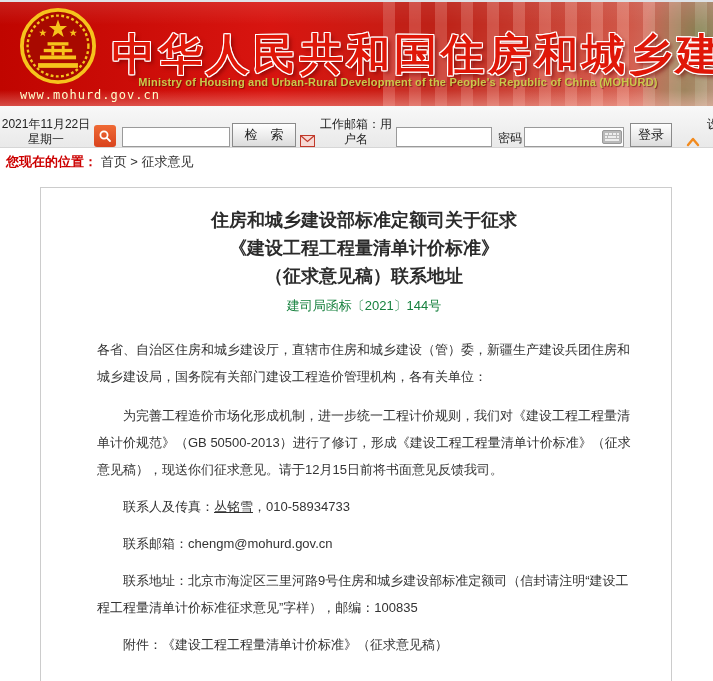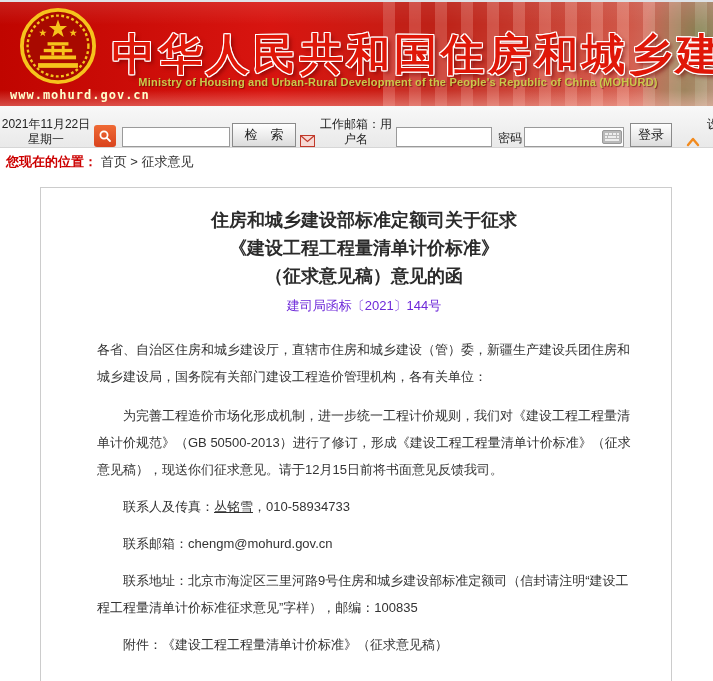--- a/index.html
+++ b/index.html
@@ -28,22 +28,22 @@
     background:radial-gradient(circle at 80% 30%, rgba(60,120,40,.9), rgba(60,120,40,0) 60%),
                radial-gradient(circle at 60% 85%, rgba(70,130,50,.7), rgba(70,130,50,0) 55%);
   }
   .bottom-fade {
     position:absolute; left:0; bottom:0; width:713px; height:16px; opacity:.45;
     background:linear-gradient(180deg, rgba(255,190,180,0), rgba(255,205,195,.8));
   }
   .emblem { position:absolute; left:20px; top:6px; width:76px; height:76px; }
   .site-url {
     position:absolute; left:10px; top:86px; width:160px;
-    font-family:"DejaVu Sans Mono", monospace; font-size:12px; font-weight:bold;
-    color:#ffffcc; letter-spacing:1px;
+    font-family:"DejaVu Sans Mono", monospace; font-size:12px; font-weight:normal;
+    color:#ffffcc; letter-spacing:1px;text-align:center;
   }
   .title-cn {
     position:absolute; left:112px; top:24px; width:590px;
     font-size:43px; font-weight:bold; letter-spacing:4px; color:#e01708;
     text-shadow:
       -1px -1px 0 #fff, 1px -1px 0 #fff, -1px 1px 0 #fff, 1px 1px 0 #fff,
       0 -1px 0 #fff, 0 1px 0 #fff, -1px 0 0 #fff, 1px 0 0 #fff,
       3px 3px 4px rgba(110,0,0,.65);
     white-space:nowrap;
   }
@@ -108,21 +108,21 @@
   .bc-label { color:#cc0000; font-weight:bold; }
   .bc-path { color:#333; }
   
   .doc-box {
     position:absolute; left:40px; top:185px; width:632px; height:560px;
     background:#fff; border:1px solid #ccc;
     padding:18px 40px 30px 56px;
     font-size:13px; color:#333; line-height:27px;
   }
   .doc-title { text-align:center; font-size:18px; font-weight:bold; line-height:28px; color:#2b2b2b; }
-  .doc-number { text-align:center; font-size:13px; color:#6d28d9; margin-top:6px; line-height:20px; }
+  .doc-number { text-align:center; font-size:13px; color:#15803d; margin-top:6px; line-height:20px; }
   .para-first { margin-top:20px; }
   .para-indent { margin-top:12px; text-indent:2em; }
   .contact-line { margin-top:10px; text-indent:2em; }
   .uname { text-decoration:underline; }
   .sig-right { margin-top:16px; text-align:right; }
 </style>
 </head>
 <body>
 
 <div class="page">
@@ -209,21 +209,21 @@
   </div>
 
   <div class="breadcrumb">
     <span class="bc-label">您现在的位置：</span>
     <span class="bc-path">首页 &gt; 征求意见</span>
   </div>
 
   <div class="doc-box">
     <div class="doc-title">住房和城乡建设部标准定额司关于征求</div>
     <div class="doc-title">《建设工程工程量清单计价标准》</div>
-    <div class="doc-title">（征求意见稿）意见的函</div>
+    <div class="doc-title">（征求意见稿）联系地址</div>
     <div class="doc-number">建司局函标〔2021〕144号</div>
 
     <p class="para-first">各省、自治区住房和城乡建设厅，直辖市住房和城乡建设（管）委，新疆生产建设兵团住房和城乡建设局，国务院有关部门建设工程造价管理机构，各有关单位：</p>
     <p class="para-indent">为完善工程造价市场化形成机制，进一步统一工程计价规则，我们对《建设工程工程量清单计价规范》（GB 50500-2013）进行了修订，形成《建设工程工程量清单计价标准》（征求意见稿），现送你们征求意见。请于12月15日前将书面意见反馈我司。</p>
 
     <p class="contact-line">
       <span>联系人及传真：</span><span class="uname">丛铭雪</span><span>，010-58934733</span>
     </p>
     <p class="contact-line">联系邮箱：chengm@mohurd.gov.cn</p>
     <p class="contact-line">联系地址：北京市海淀区三里河路9号住房和城乡建设部标准定额司（信封请注明“建设工程工程量清单计价标准征求意见”字样），邮编：100835</p>

